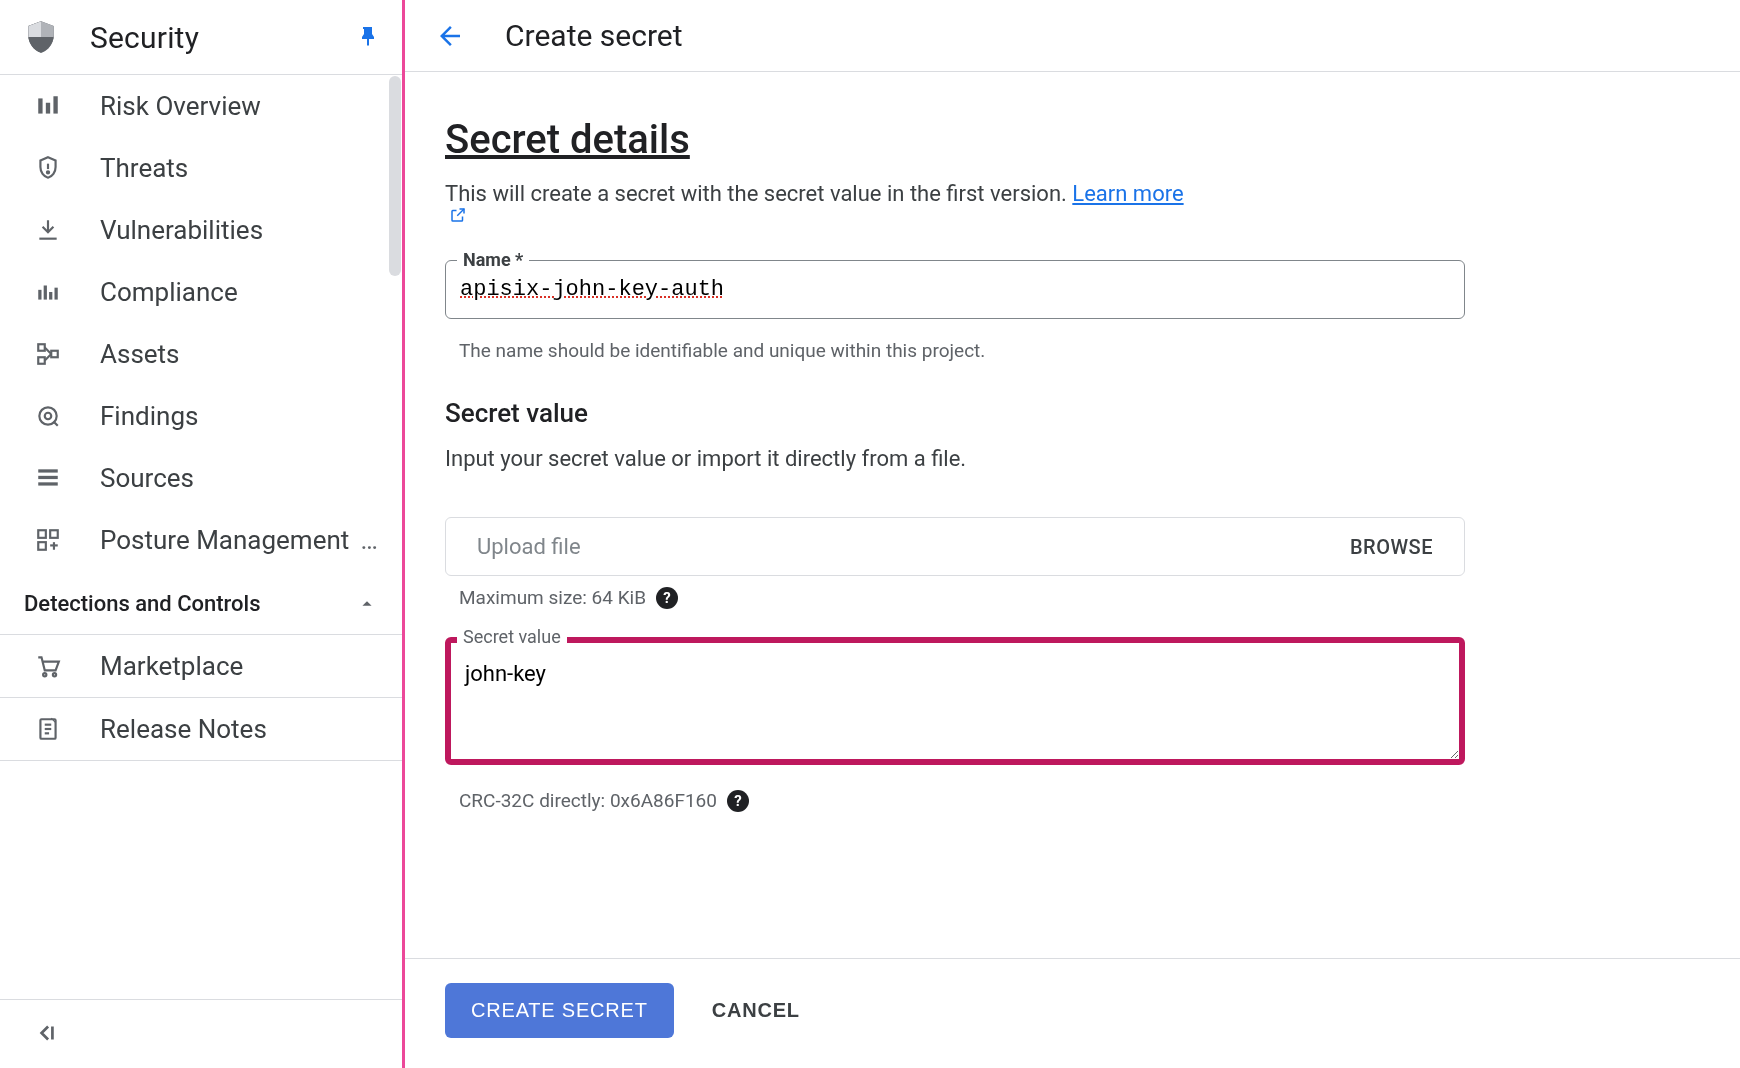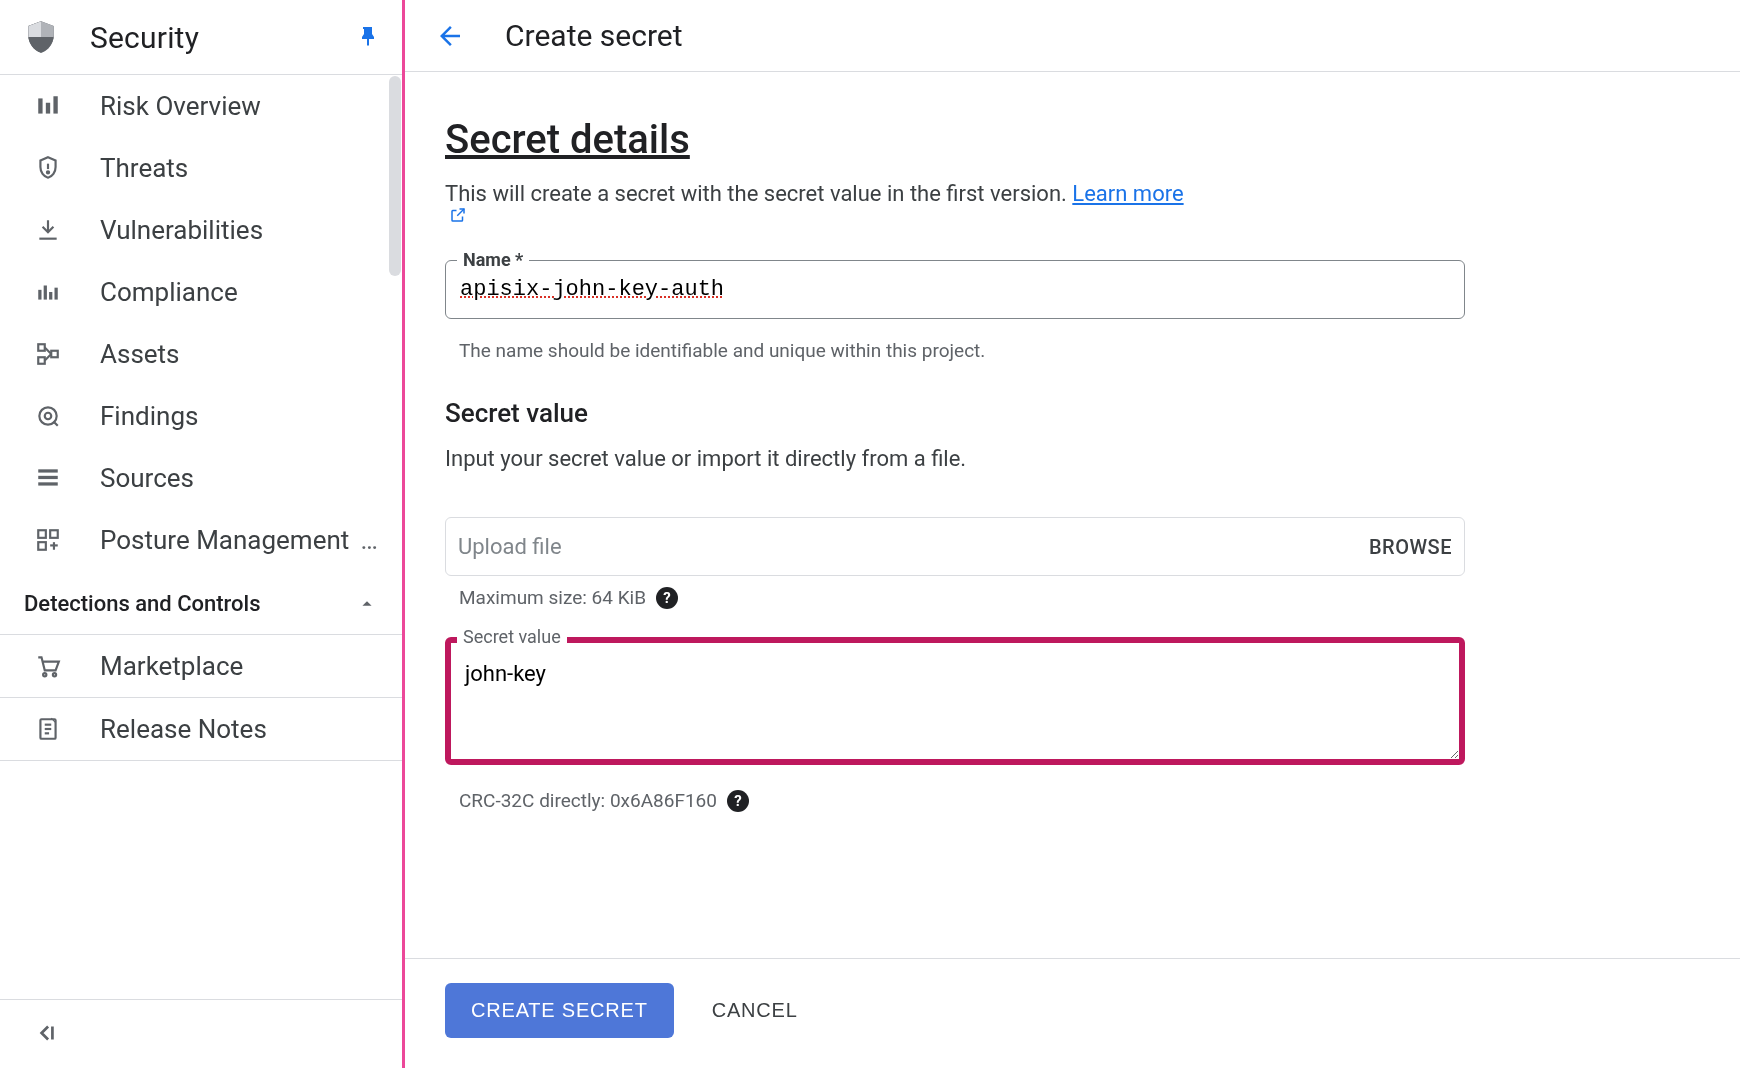--- a/index.html
+++ b/index.html
@@ -165,21 +165,21 @@
   font-weight: 700;
 }
 .spacer-sm { height: 28px; }
 .spacer-md { height: 36px; }
 
 .upload-box {
   display: flex;
   align-items: center;
   border: 1px solid #dadce0;
   border-radius: 6px;
-  padding: 16px 12px;
+  padding: 16px 31px;
   max-width: 1020px;
   margin-top: 46px;
 }
 .upload-placeholder { flex: 1; font-size: 22px; color: #80868b; }
 .browse-btn {
   font-size: 20px;
   font-weight: 500;
   letter-spacing: 0.5px;
   cursor: pointer;
   color: #3c4043;
@@ -213,21 +213,21 @@
   padding: 16px 26px;
   font-size: 20px;
   font-weight: 500;
   letter-spacing: 0.8px;
   cursor: pointer;
 }
 .btn-text {
   background: none;
   border: none;
   font-size: 20px;
-  font-weight: 400;
+  font-weight: 700;
   letter-spacing: 0.8px;
   color: #3c4043;
   cursor: pointer;
 }
 
 svg { display: block; }
 </style>
 </head>
 <body>
 

